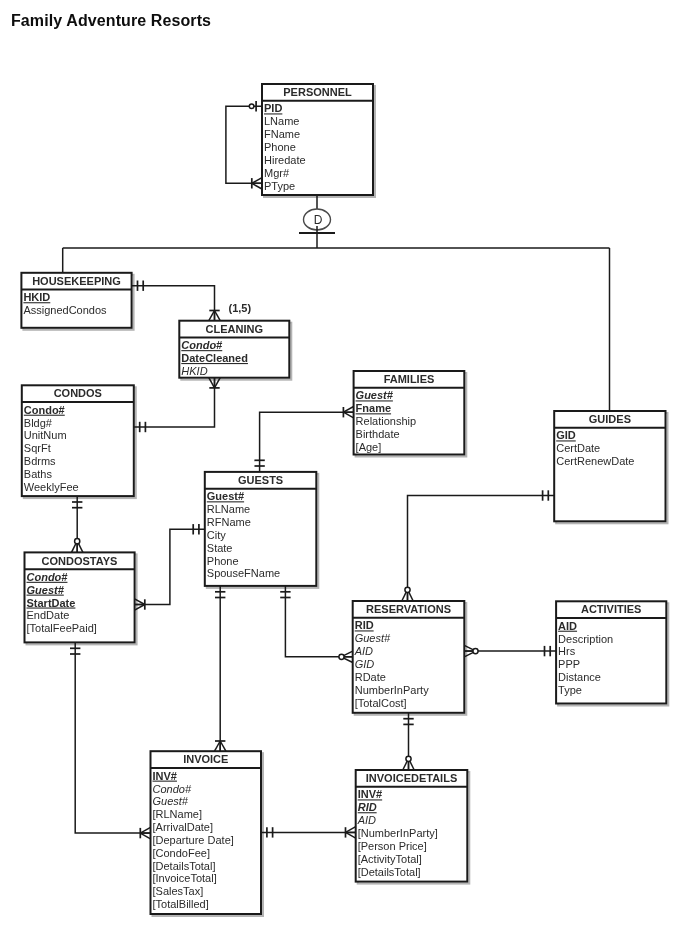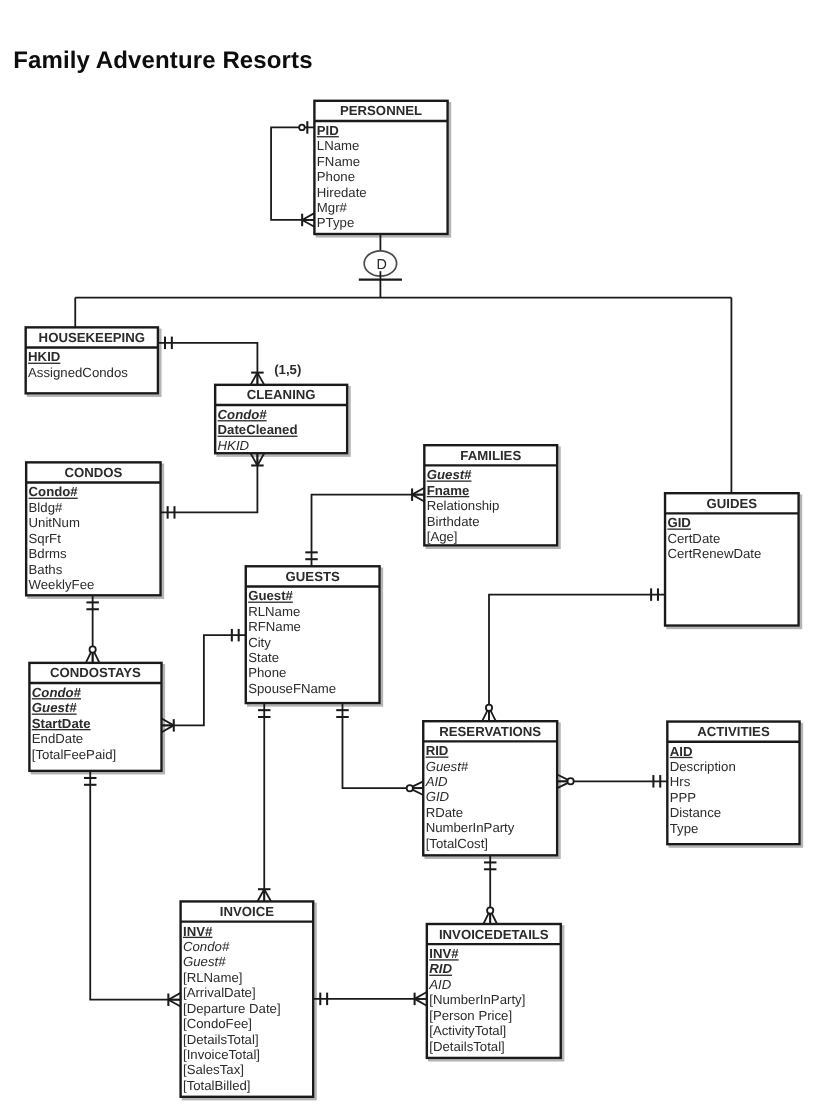--- a/index.html
+++ b/index.html
@@ -1,17 +1,17 @@
 <!DOCTYPE html>
 <html><head>
 <meta charset="utf-8">
 <style>
   html,body{margin:0;padding:0;}
   body{width:686px;height:926px;background:#ffffff;font-family:"Liberation Sans",sans-serif;overflow:hidden;}
-  #page-title{position:absolute;left:11px;top:12px;font-size:20px;font-weight:bold;color:#0d0d0d;letter-spacing:0.1px;margin-top:28px;}
+  #page-title{position:absolute;left:11px;top:12px;font-size:16px;font-weight:bold;color:#0d0d0d;letter-spacing:0.1px;}
   #diagram{position:absolute;left:0;top:0;width:686px;height:926px;}
   .ent-title{font-family:"Liberation Sans",sans-serif;font-size:11px;font-weight:bold;fill:#2b2b2b;letter-spacing:0px;}
   .attr{font-family:"Liberation Sans",sans-serif;font-size:11px;fill:#2b2b2b;}
   .attr.pk{font-weight:bold;}
   .attr.fk{font-style:italic;}
   .attr.pkfk{font-weight:bold;font-style:italic;}
   .card{font-family:"Liberation Sans",sans-serif;font-size:11px;font-weight:bold;fill:#2b2b2b;}
   .dlbl{font-family:"Liberation Sans",sans-serif;font-size:12px;fill:#2b2b2b;}
 </style>
 </head>

